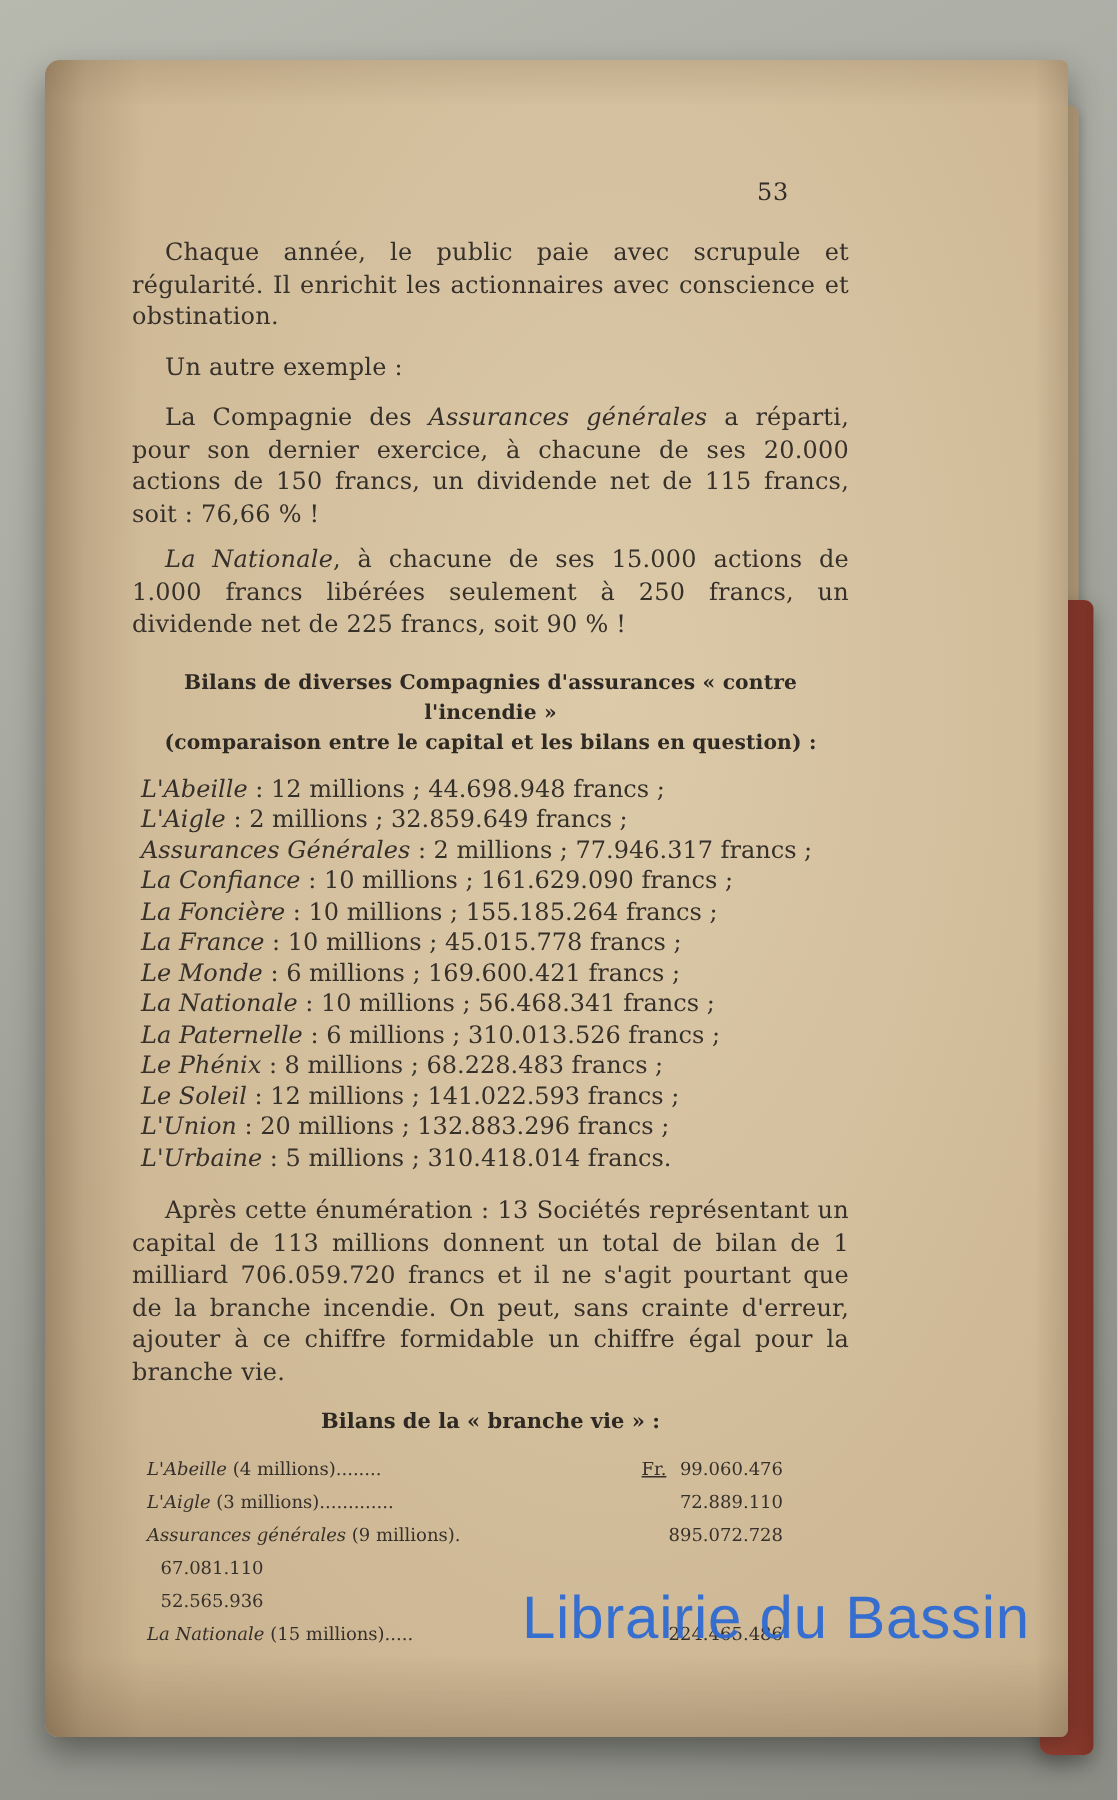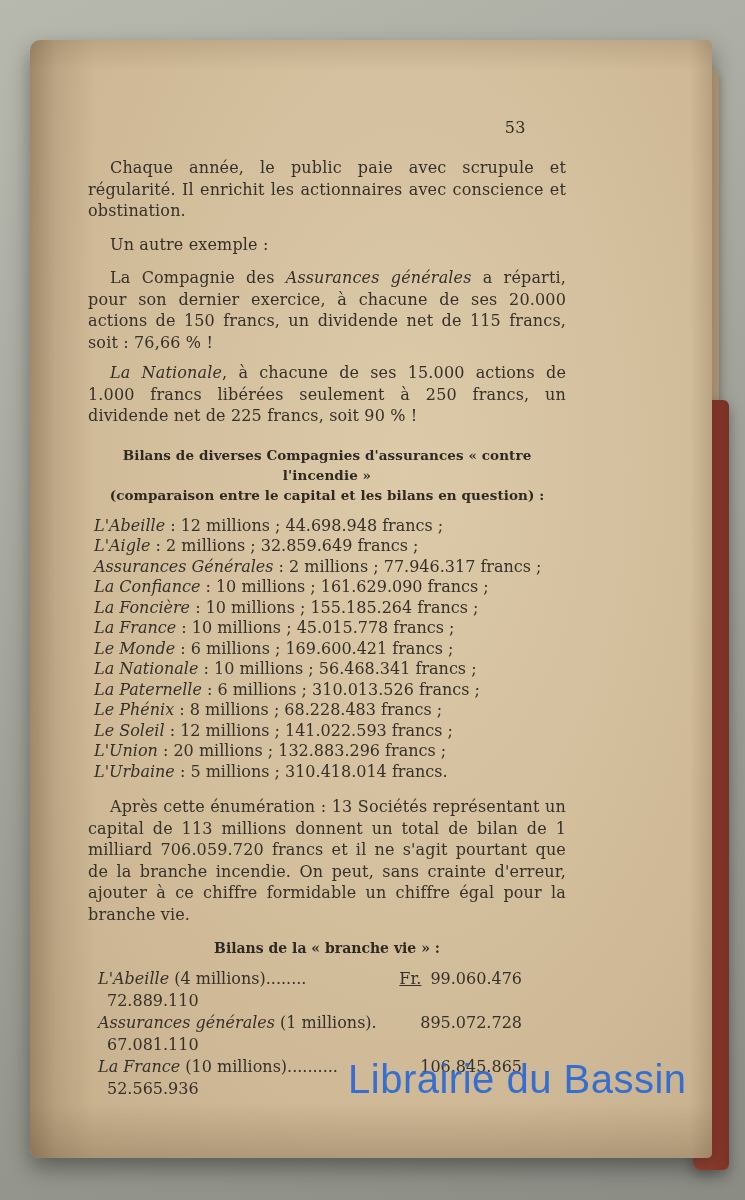--- a/index.html
+++ b/index.html
@@ -55,21 +55,21 @@
     line-height:20px; color:#2e2923; margin-bottom:11px; letter-spacing:.1px; }
 
   .fire-list { width:478px; margin:0 0 14px 6px; }
   .fire-row { font-size:16px; line-height:20.5px; white-space:nowrap; color:#36302a; }
   .fire-row i { font-style:italic; }
 
   .heading2 { width:478px; text-align:center; font-weight:bold; font-size:14px;
     color:#2e2923; margin-bottom:12px; }
 
   .vie-list { position:relative; width:424px; margin-left:10px; }
-  .vie-row { display:flex; justify-content:space-between; font-size:16px;
+  .vie-row { display:flex; justify-content:space-between; font-size:12px;
     line-height:22px; white-space:nowrap; color:#36302a; }
   .vie-label i { font-style:italic; }
   .vie-value .fr { margin-right:9px;text-decoration:underline; }
 
   .watermark {
     position:absolute; left:250px; bottom:-2px; z-index:5;
     font-family:"Liberation Sans", sans-serif; font-size:40px; font-weight:400;
     color:#2e6bd3; white-space:nowrap; letter-spacing:.5px; opacity:.95;
   }
 </style>
@@ -134,38 +134,39 @@
     <div class="vie-list">
 
       <div class="watermark">Librairie du Bassin</div>
 
         <div class="vie-row">
           <span class="vie-label"><i>L'Abeille</i><span> (4 millions)........</span></span>
           <span class="vie-value"><span class="fr">Fr.</span><span>99.060.476</span></span>
         </div>
 
         <div class="vie-row">
+          <span class="vie-label"><i>L'Aigle</i><span> (3 millions).............</span></span>
           <span class="vie-value"><span class="fr"></span><span>72.889.110</span></span>
         </div>
 
         <div class="vie-row">
-          <span class="vie-label"><i>Assurances générales</i><span> (1 millions).</span></span>
+          <span class="vie-label"><i>Assurances générales</i><span> (9 millions).</span></span>
           <span class="vie-value"><span class="fr"></span><span>895.072.728</span></span>
         </div>
 
         <div class="vie-row">
           <span class="vie-value"><span class="fr"></span><span>67.081.110</span></span>
         </div>
 
 
-        <div class="vie-row">
-          <span class="vie-label"><i>La France</i><span> (10 millions)..........</span></span>
-          <span class="vie-value"><span class="fr"></span><span>106.845.865</span></span>
-        </div>
 
         <div class="vie-row">
           <span class="vie-value"><span class="fr"></span><span>52.565.936</span></span>
         </div>
 
+        <div class="vie-row">
+          <span class="vie-label"><i>La Nationale</i><span> (15 millions).....</span></span>
+          <span class="vie-value"><span class="fr"></span><span>224.465.486</span></span>
+        </div>
       </div>
 
   </div>
 </div>
 
 </body></html>

